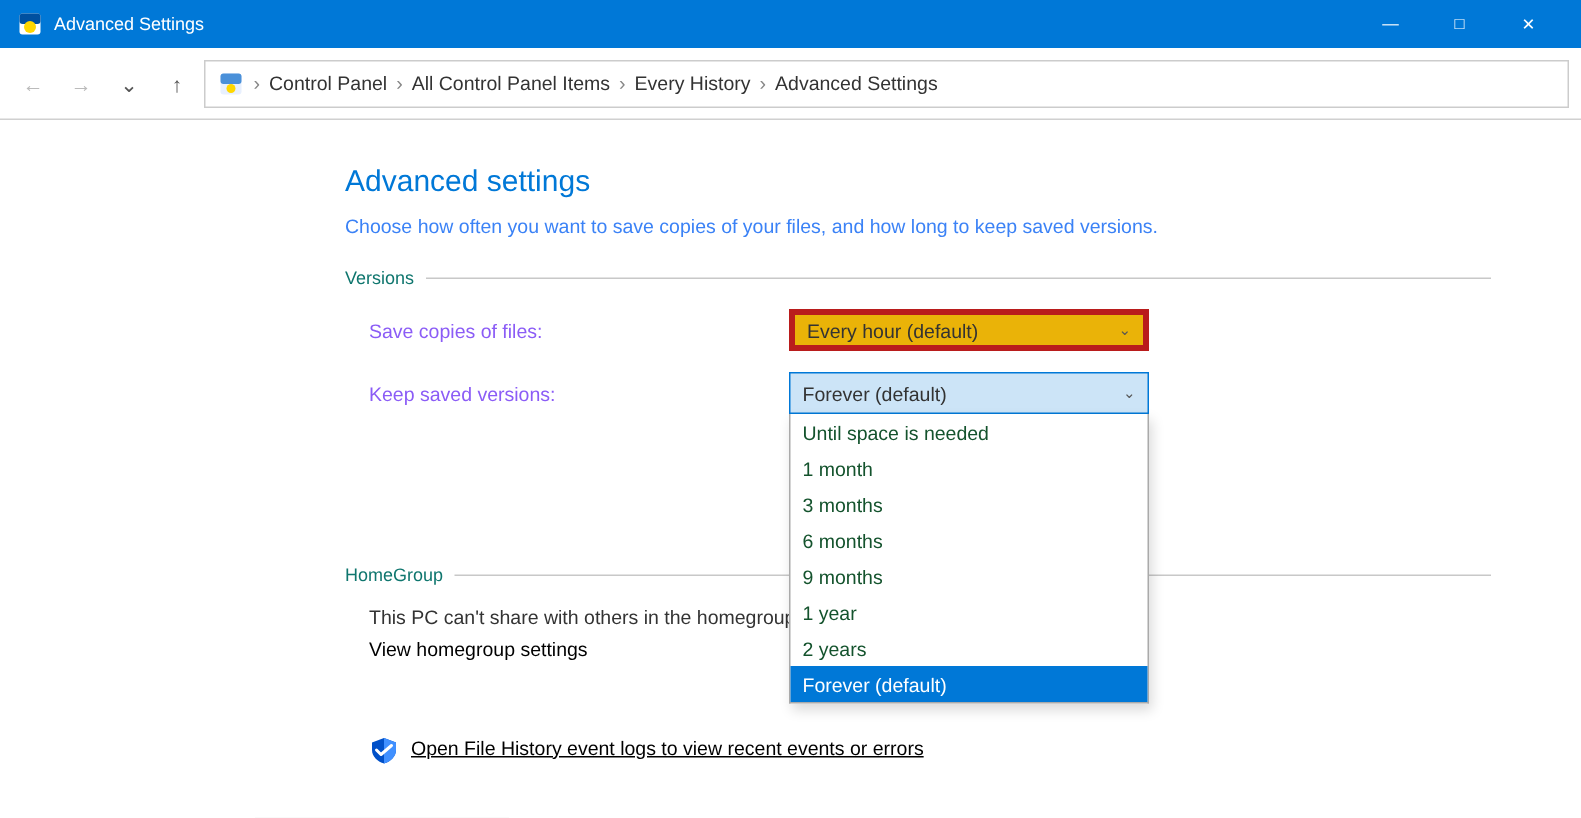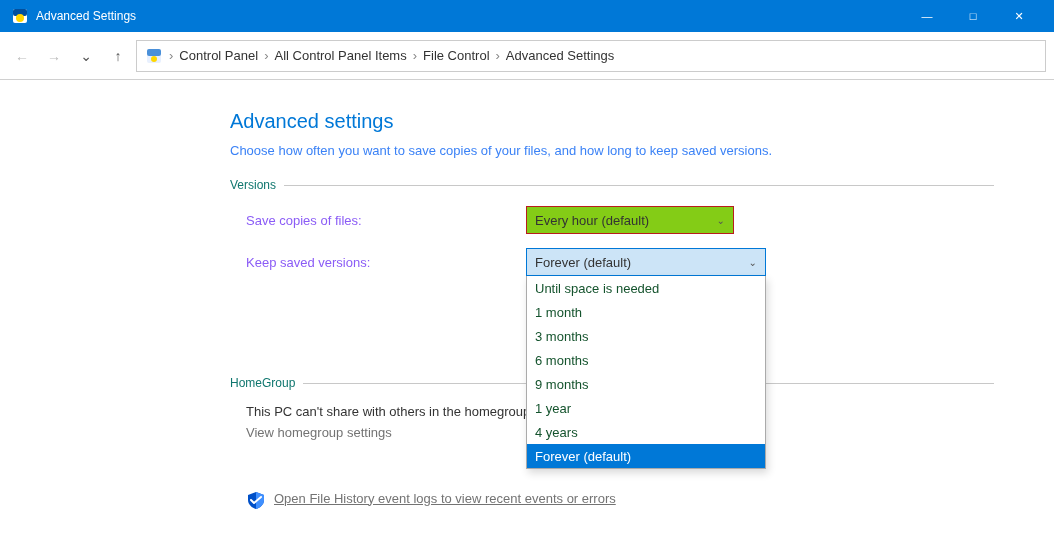--- a/index.html
+++ b/index.html
@@ -105,24 +105,24 @@
       font-size: 13px;
       color: #8b5cf6;
     }
     .setting-control {
       flex: 1;
       max-width: 300px;
     }
 
     
     .dropdown {
-      width: 208px;
+      width: 240px;
       height: 28px;
-      border: 1px solid #b91c1c;
-      background: #84cc16;
+      border: 4px solid #b91c1c;
+      background: #eab308;
       display: flex;
       align-items: center;
       justify-content: space-between;
       padding: 0 8px;
       cursor: pointer;
       font-size: 13px;
       color: #333;
       position: relative;
     }
     .dropdown-arrow {
@@ -168,21 +168,21 @@
     }
 
     
     .homegroup-text {
       padding-left: 16px;
       font-size: 13px;
       color: #333;
       margin-bottom: 6px;
     }
     .link-text {
-      color: #737373;
+      color: #000000;
       cursor: pointer;
       text-decoration: none;
       font-size: 13px;
       padding-left: 16px;
       display: block;
       margin-bottom: 4px;
     }
 
     
     .event-log-row {
@@ -245,21 +245,21 @@
     <svg width="18" height="18" viewBox="0 0 18 18">
       <rect x="2" y="2" width="14" height="14" rx="2" fill="#e8f0fe"></rect>
       <rect x="2" y="2" width="14" height="7" rx="2" fill="#4a90d9"></rect>
       <circle cx="9" cy="12" r="3" fill="#ffd700"></circle>
     </svg>
     <span class="breadcrumb-sep">›</span>
     <span>Control Panel</span>
     <span class="breadcrumb-sep">›</span>
     <span>All Control Panel Items</span>
     <span class="breadcrumb-sep">›</span>
-    <span>File Control</span>
+    <span>Every History</span>
     <span class="breadcrumb-sep">›</span>
     <span>Advanced Settings</span>
   </div>
 </div>
 
 <div class="content">
 
   <h1 class="page-title">Advanced settings</h1>
   <p class="page-description">Choose how often you want to save copies of your files, and how long to keep saved versions.</p>
 
@@ -286,21 +286,21 @@
           <span>Forever (default)</span>
           <span class="dropdown-arrow">⌄</span>
         </div>
         <div class="dropdown-popup">
           <div class="dropdown-list-item">Until space is needed</div>
           <div class="dropdown-list-item">1 month</div>
           <div class="dropdown-list-item">3 months</div>
           <div class="dropdown-list-item">6 months</div>
           <div class="dropdown-list-item">9 months</div>
           <div class="dropdown-list-item">1 year</div>
-          <div class="dropdown-list-item">4 years</div>
+          <div class="dropdown-list-item">2 years</div>
           <div class="dropdown-list-item selected">Forever (default)</div>
         </div>
       </div>
     </div>
   </div>
 
   <div class="section-header" style="margin-top: 100px;">
     <span class="section-label">HomeGroup</span>
     <div class="section-line"></div>
   </div>

